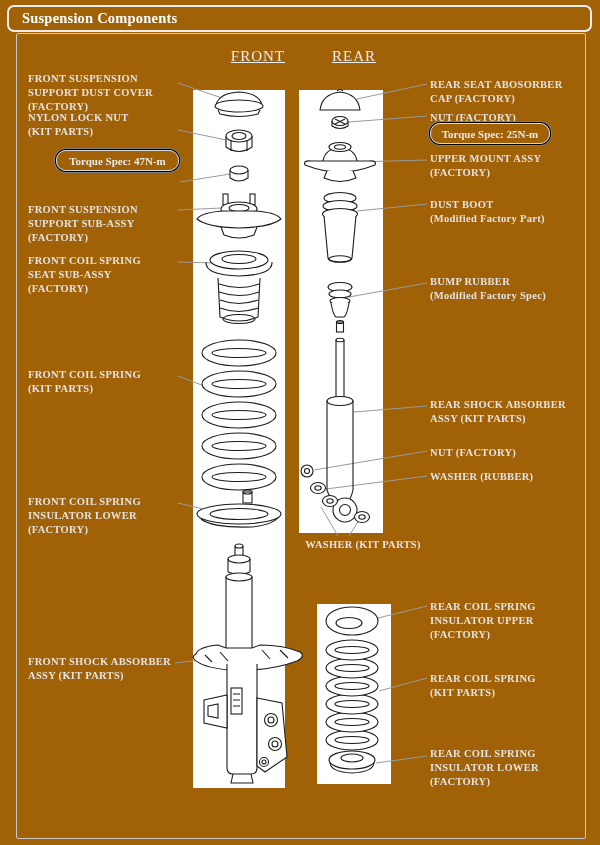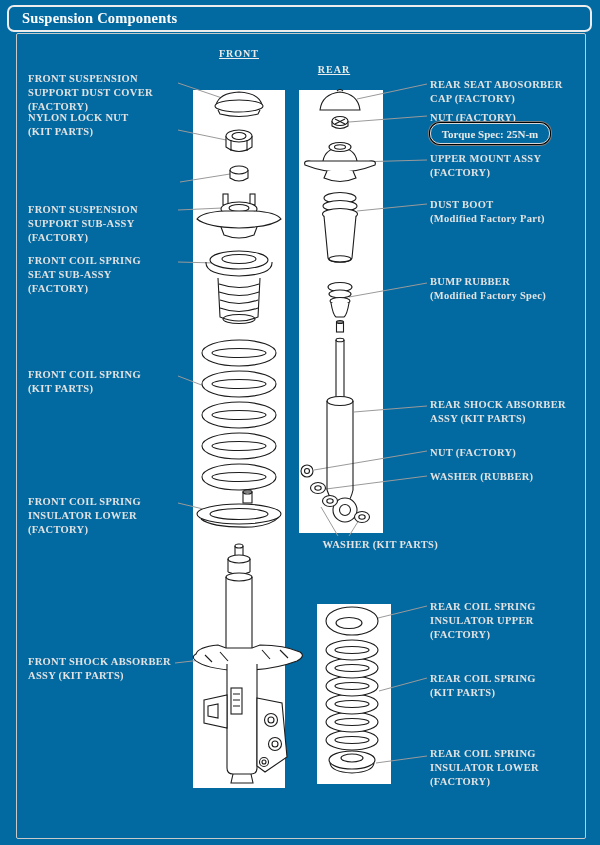--- a/index.html
+++ b/index.html
@@ -1,25 +1,25 @@
 <!DOCTYPE html>
 <html><head>
 <meta charset="utf-8">
 <style>
   html,body{margin:0;padding:0;background:#000;}
-  .page{position:relative;width:600px;height:845px;background:#0369a1;overflow:hidden;
+  .page{position:relative;width:600px;height:845px;background:#a16207;overflow:hidden;
         font-family:"Liberation Serif","DejaVu Serif",serif;}
   .title-box{position:absolute;left:7px;top:5px;width:581px;height:23px;
         border:2px solid #ededed;border-radius:7px;display:flex;align-items:center;}
   .title-box span{color:#fff;font-weight:bold;font-size:14.5px;padding-left:13px;letter-spacing:.2px;}
   .content-box{position:absolute;left:16px;top:33px;width:568px;height:804px;
         border:1px solid #c9c9c9;border-radius:2px;}
   .art{position:absolute;left:0;top:0;}
-  .col-header{position:absolute;color:#ececec;font-weight:bold;font-size:10px;
-        letter-spacing:1px;text-align:center;text-decoration:underline;}
+  .col-header{position:absolute;color:#ececec;font-weight:normal;font-size:15px;
+        letter-spacing:1px;text-align:right;text-decoration:underline;}
   .lbl{position:absolute;color:#e3e3e3;font-weight:bold;font-size:10.5px;line-height:14px;
         letter-spacing:.3px;white-space:pre-line;}
   .lbl.left{left:28px;width:148px;text-align:left;}
   .lbl.right{left:430px;width:156px;text-align:left;}
   .torque{position:absolute;color:#e9e9e9;font-size:11px;font-weight:bold;text-align:center;
         border:1px solid #d8d8d8;border-radius:10px;box-shadow:0 0 0 1px #000,0 0 0 2px #7e7e7e;
         display:flex;align-items:center;justify-content:center;}
 </style>
 </head>
 <body>
@@ -209,27 +209,30 @@
       </g>
       <g>
         <ellipse cx="352" cy="760" rx="23" ry="9" fill="#fff"></ellipse>
         <ellipse cx="352" cy="758" rx="11" ry="4"></ellipse>
         <path d="M330 763 Q331 772 352 773 Q373 772 374 763"></path>
       </g>
     </g>
   </svg>
 
   <div class="col-header" style="left:193px;width:92px;top:48px">FRONT</div>
-  <div class="col-header" style="left:292px;width:84px;top:64px">REAR</div>
+  <div class="col-header" style="left:292px;width:84px;top:48px">REAR</div>
 
   <div class="lbl left" style="top:72px">FRONT SUSPENSION
 SUPPORT DUST COVER
 (FACTORY)</div>
   <div class="lbl left" style="top:111px">NYLON LOCK NUT
 (KIT PARTS)</div>
+  <div class="torque" style="left:56px;top:150px;width:121px;height:19px">
+      <span>Torque Spec: 47N-m</span>
+    </div>
   <div class="lbl left" style="top:203px">FRONT SUSPENSION
 SUPPORT SUB-ASSY
 (FACTORY)</div>
   <div class="lbl left" style="top:254px">FRONT COIL SPRING
 SEAT SUB-ASSY
 (FACTORY)</div>
   <div class="lbl left" style="top:368px">FRONT COIL SPRING
 (KIT PARTS)</div>
   <div class="lbl left" style="top:495px">FRONT COIL SPRING
 INSULATOR LOWER
@@ -246,21 +249,21 @@
   <div class="lbl right" style="top:152px">UPPER MOUNT ASSY
 (FACTORY)</div>
   <div class="lbl right" style="top:198px">DUST BOOT
 (Modified Factory Part)</div>
   <div class="lbl right" style="top:275px">BUMP RUBBER
 (Modified Factory Spec)</div>
   <div class="lbl right" style="top:398px">REAR SHOCK ABSORBER
 ASSY (KIT PARTS)</div>
   <div class="lbl right" style="top:446px">NUT (FACTORY)</div>
   <div class="lbl right" style="top:470px">WASHER (RUBBER)</div>
-  <div class="lbl" style="left:308px;top:538px;width:130px;text-align:right">WASHER (KIT PARTS)</div>
+  <div class="lbl" style="left:298px;top:538px;width:130px;text-align:center">WASHER (KIT PARTS)</div>
   <div class="lbl right" style="top:600px">REAR COIL SPRING
 INSULATOR UPPER
 (FACTORY)</div>
   <div class="lbl right" style="top:672px">REAR COIL SPRING
 (KIT PARTS)</div>
   <div class="lbl right" style="top:747px">REAR COIL SPRING
 INSULATOR LOWER
 (FACTORY)</div>
 
 </div>

